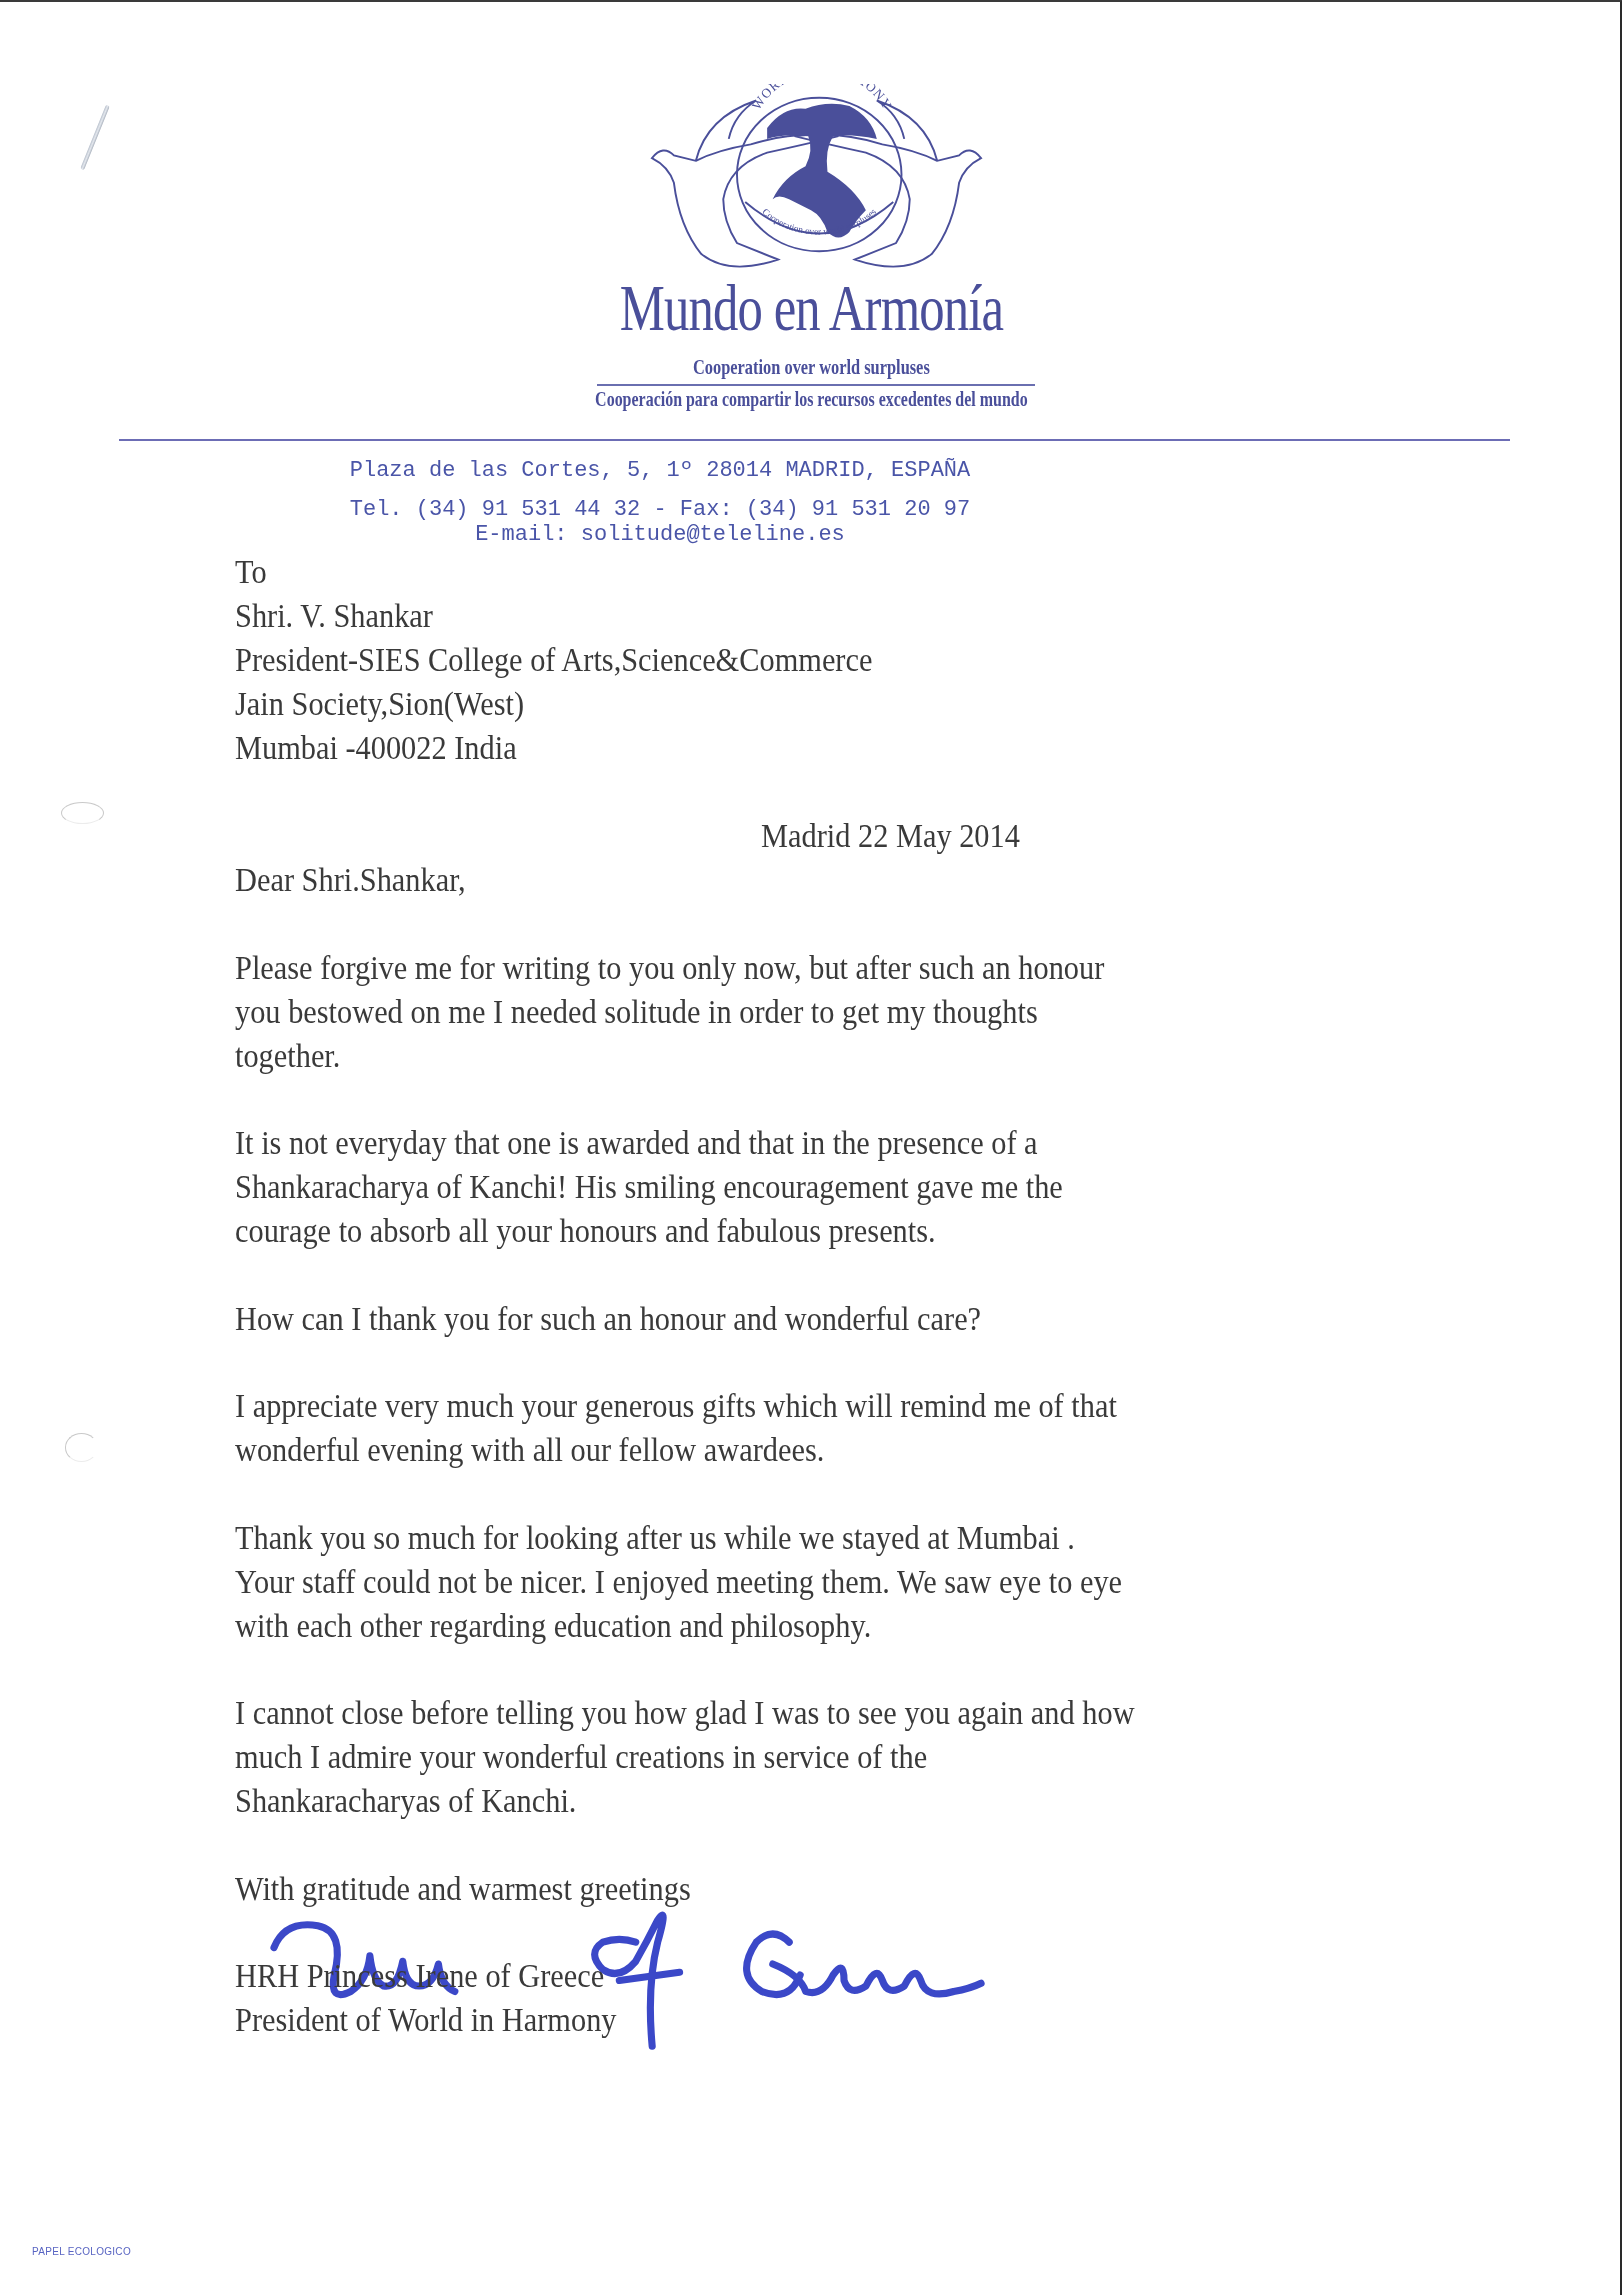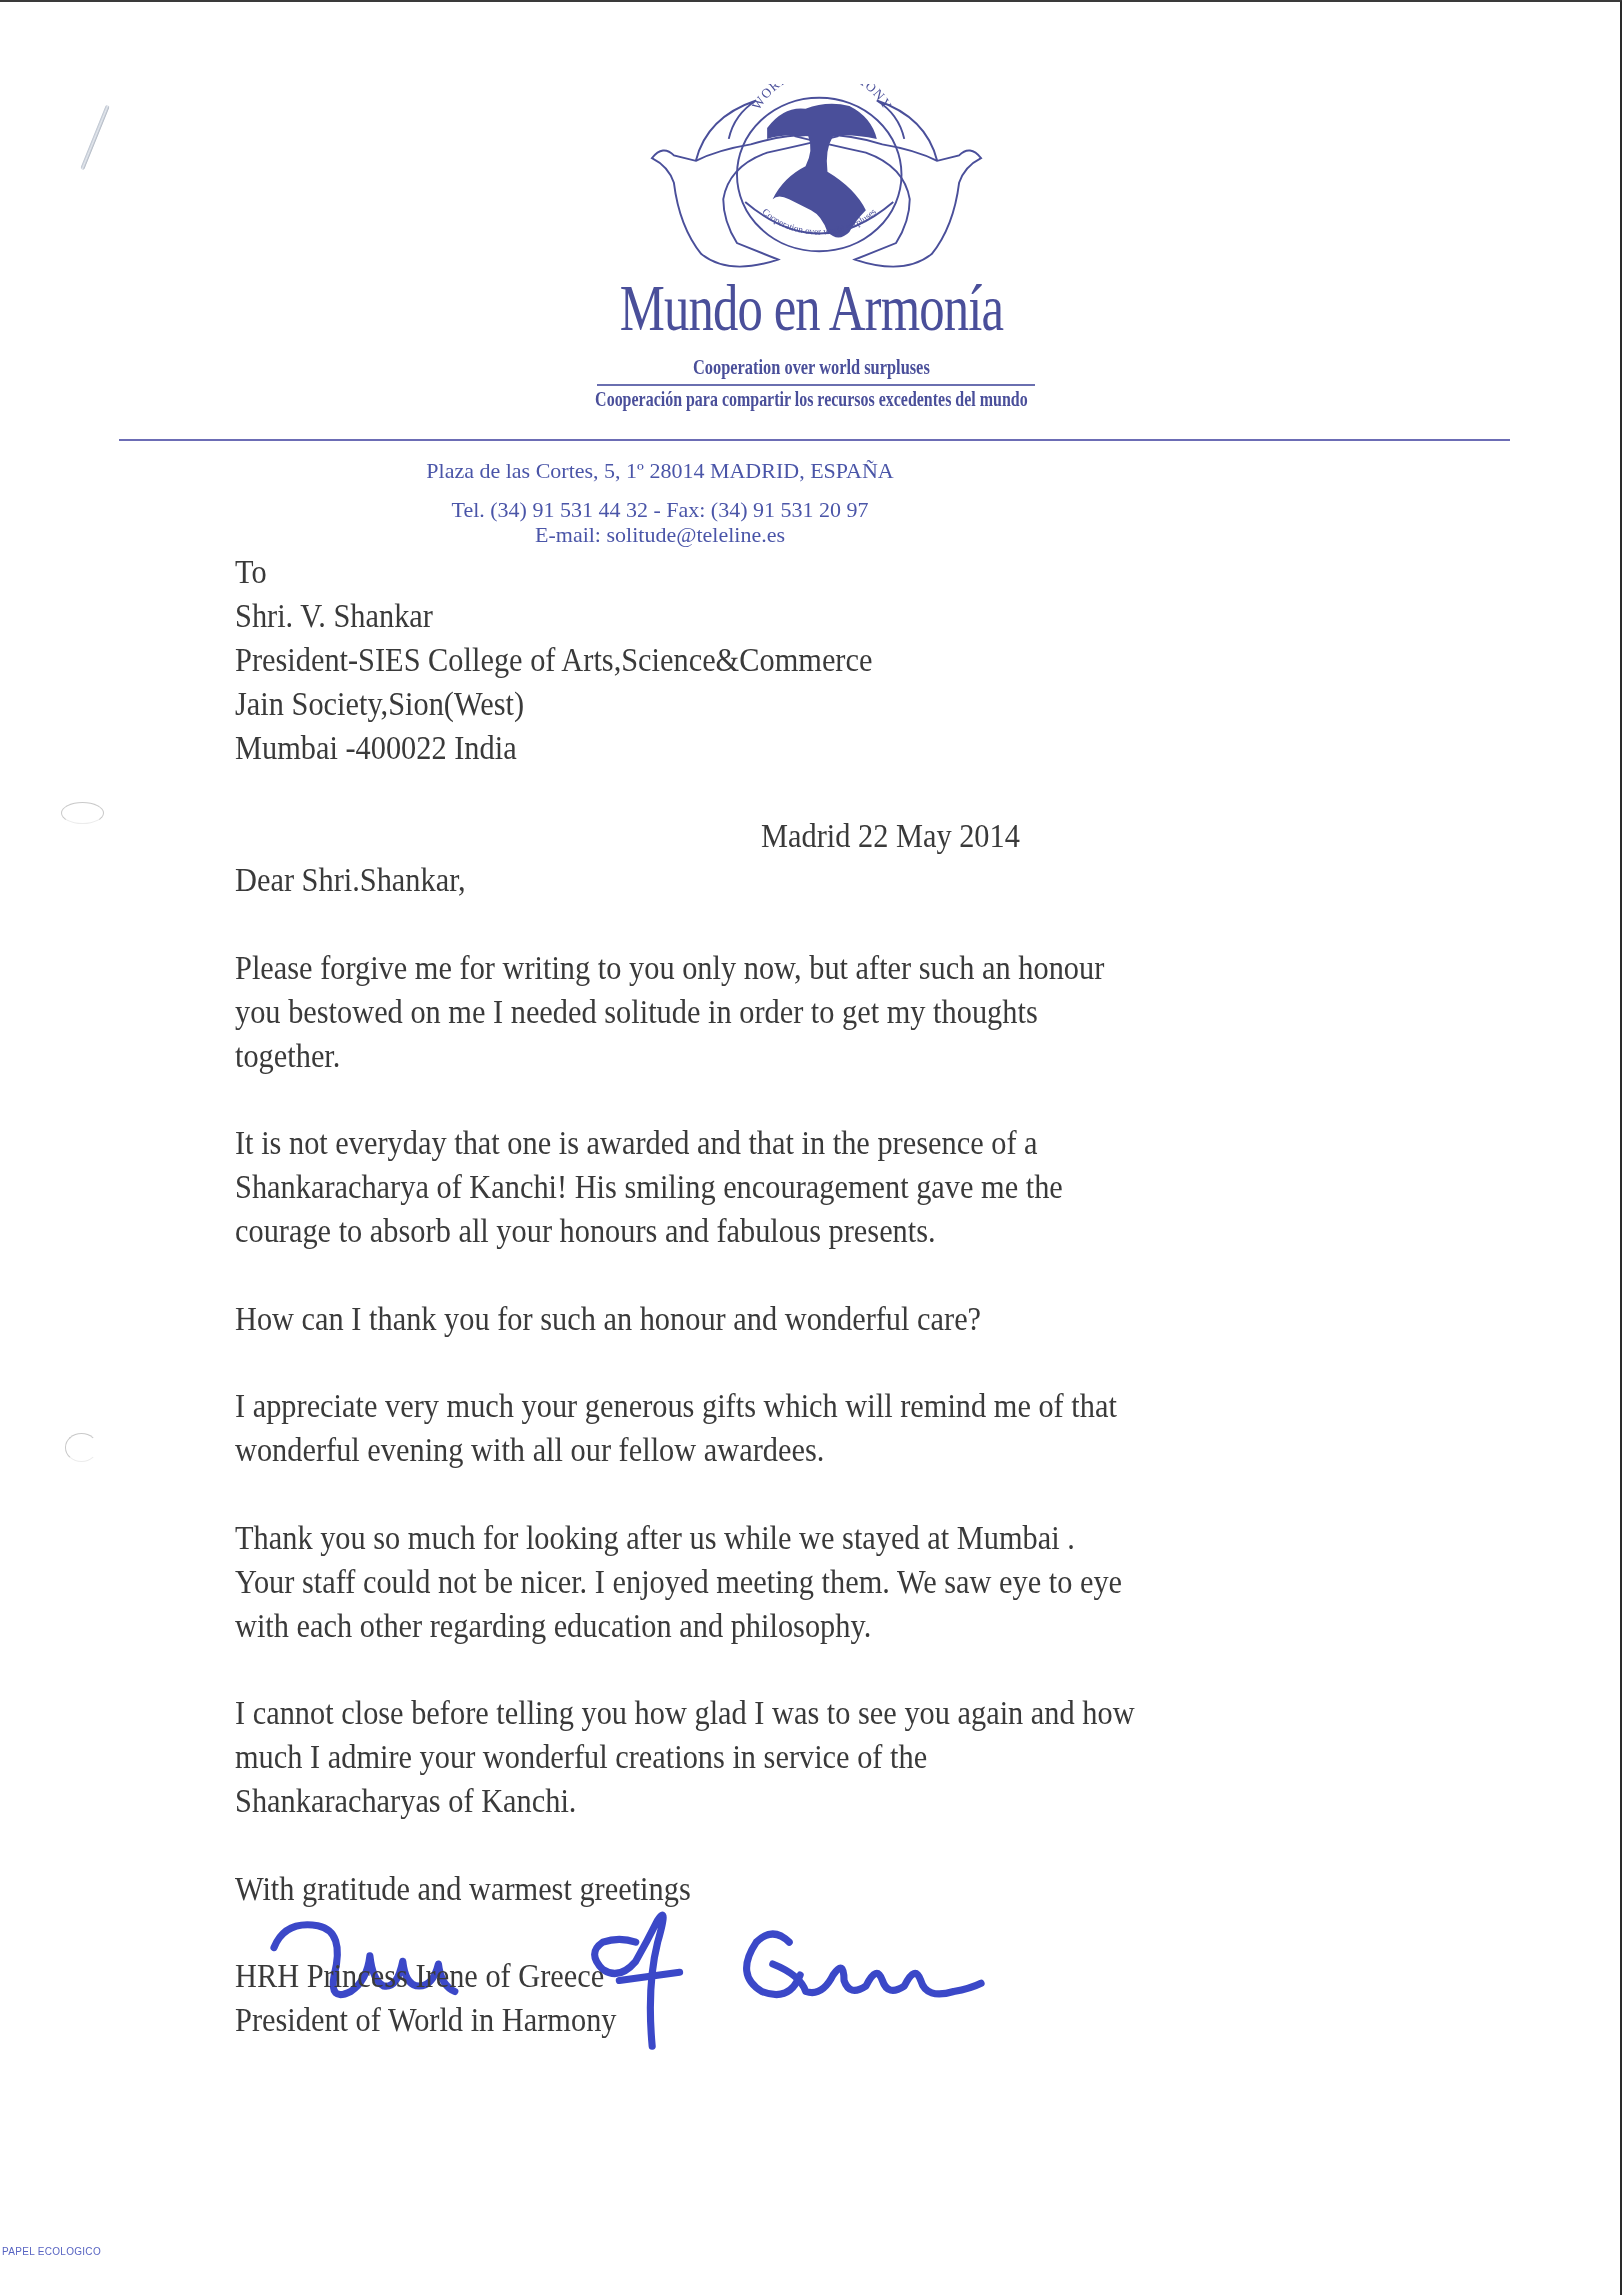--- a/index.html
+++ b/index.html
@@ -32,21 +32,21 @@
   .tagline-es {
     position: absolute; left: 0; width: 1623px; top: 387px; text-align: center;
     font-family: "Liberation Serif", serif; font-weight: bold; font-size: 21px;
     color: #4a4f9a; transform: scaleX(0.76); transform-origin: 811px 0; line-height: 1;
   }
   .header-rule {
     position: absolute; left: 119px; width: 1391px; top: 437px; height: 2.2px; background: #6c6db5;
   }
   .contact {
     position: absolute; left: 0; width: 1320px; text-align: center;
-    font-family: Liberation Serif, serif; font-size: 22px; color: #4a55a8; line-height: 1;
+    font-family: Liberation Mono, monospace; font-size: 22px; color: #4a55a8; line-height: 1;
   }
   .contact.c1 { top: 458px; }
   .contact.c2 { top: 489px; margin-top: 8px; }
   .contact.c3 { top: 522px; }
 
   
   .ltr {
     position: absolute; left: 235px;
     font-family: "Liberation Serif", serif; font-size: 33px; color: #3a3a3a;
     line-height: 44px; white-space: pre;
@@ -55,21 +55,21 @@
   .date {
     position: absolute; left: 761px; top: 812px;
     font-family: "Liberation Serif", serif; font-size: 33px; color: #3a3a3a; line-height: 44px;
     transform: scaleX(0.92); transform-origin: 0 0; white-space: pre;
   }
 
   .signature { position: absolute; left: 263px; top: 1907px; width: 888px; height: 143px; }
   .signature svg { width: 100%; height: 100%; }
 
   .footer-mark {
-    position: absolute; left: 2px; top: 2244px;
+    position: absolute; left: 32px; top: 2244px;
     font-family: "Liberation Sans", sans-serif; font-size: 10px; color: #5864c2; letter-spacing: 0.3px;
   }
 
   
   .staple {
     position: absolute; left: 93px; top: 101px; width: 4.4px; height: 69px;
     background: linear-gradient(90deg, #b8c0cc, #e4e8ee, #a8b0bc);
     border-radius: 2.2px; transform: rotate(22deg); transform-origin: center;
   }
   .punch-hole {

